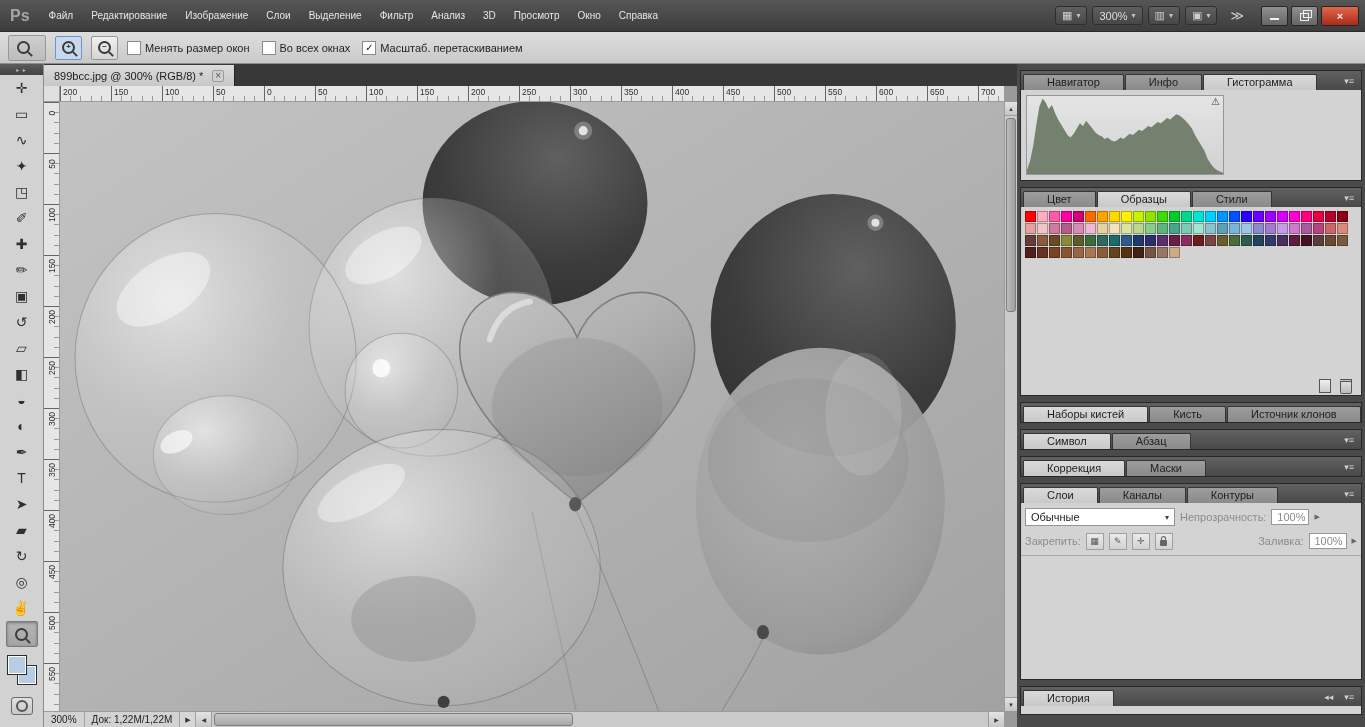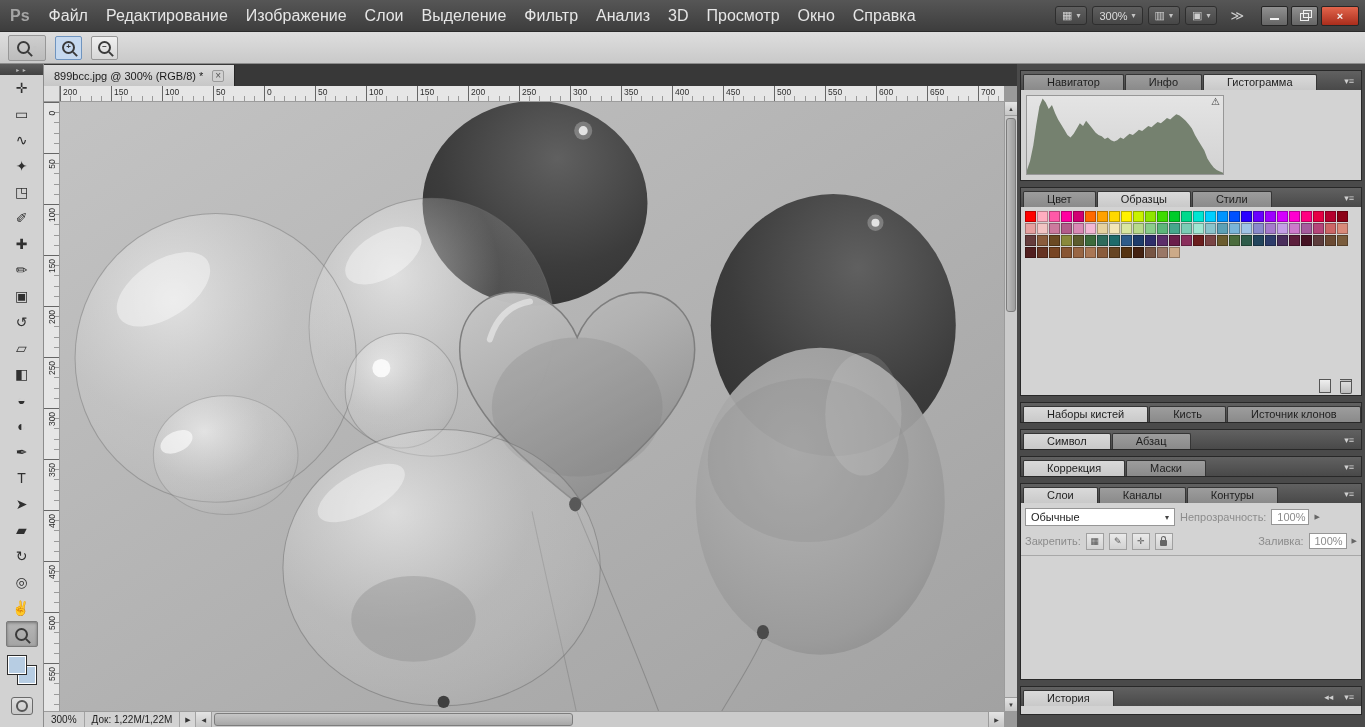--- a/index.html
+++ b/index.html
@@ -2,21 +2,21 @@
 <html><head>
 <meta charset="utf-8">
 <style>
   html,body{margin:0;padding:0}
   body{width:1365px;height:727px;overflow:hidden;background:#4a4a4a;
        font-family:"Liberation Sans",sans-serif;font-size:11px;color:#222}
   
   #menubar{height:32px;background:linear-gradient(#565656,#3d3d3d);display:flex;align-items:center;
            padding:0 6px;color:#ddd;border-bottom:1px solid #2a2a2a;box-sizing:border-box}
   .logo{font-weight:bold;font-size:16px;color:#a5a5a5;margin:0 10px 0 4px}
-  .menu-item{padding:4px 9px;font-size:16px;color:#e6e6e6;cursor:default;white-space:nowrap}
+  .menu-item{padding:4px 9px;font-size:10px;color:#e6e6e6;cursor:default;white-space:nowrap}
   .appbar{display:flex;align-items:center;gap:5px;margin-left:auto}
   .appbtn{display:flex;align-items:center;gap:4px;padding:2px 6px;border:1px solid #2e2e2e;border-radius:3px;
           background:linear-gradient(#5f5f5f,#474747);color:#ddd;font-size:11px}
   .appbtn .g{font-size:11px;color:#cfcfcf}
   .caret{font-size:8px;color:#c4c4c4}
   .workspace-btn{padding:4px 12px;border:1px solid #2a2a2a;border-radius:3px;
           background:linear-gradient(#6e6e6e,#4c4c4c);color:#ececec;font-size:12px;margin-left:8px;white-space:nowrap}
   .overflow{color:#cfcfcf;font-size:13px;margin:0 8px}
   .winbtns{display:flex;gap:3px;margin-left:4px}
   .winbtn{width:25px;height:18px;display:flex;align-items:center;justify-content:center;
@@ -212,20 +212,34 @@
   <span class="zoombtn pressed">
     <span class="mag">
         <span class="sign">+</span>
       </span>
   </span>
   <span class="zoombtn">
     <span class="mag">
         <span class="sign">−</span>
       </span>
   </span>
+  <div id="opt-checks" style="display:flex;gap:12px">
+      <label class="opt-check">
+        <span class="cb"></span>
+        <span>Менять размер окон</span>
+      </label>
+      <label class="opt-check">
+        <span class="cb"></span>
+        <span>Во всех окнах</span>
+      </label>
+      <label class="opt-check">
+        <span class="cb">✓</span>
+        <span>Масштаб. перетаскиванием</span>
+      </label>
+    </div>
 </div>
 
 <div id="main">
 
   <div id="toolstrip">
     <div class="strip-head">▸ ▸</div>
     <div id="tools" style="display:flex;flex-direction:column;align-items:center">
         <div class="tool">
           <span>✛</span>
         </div>

